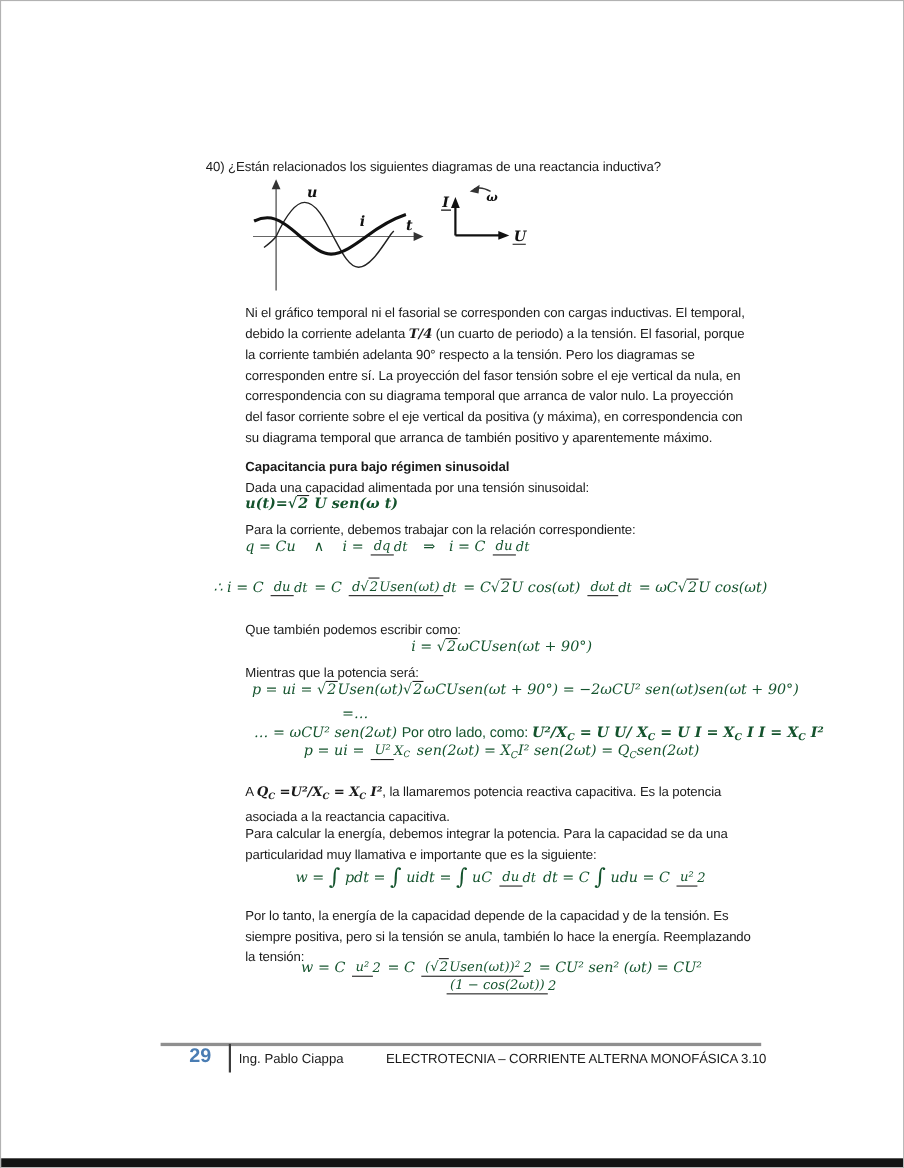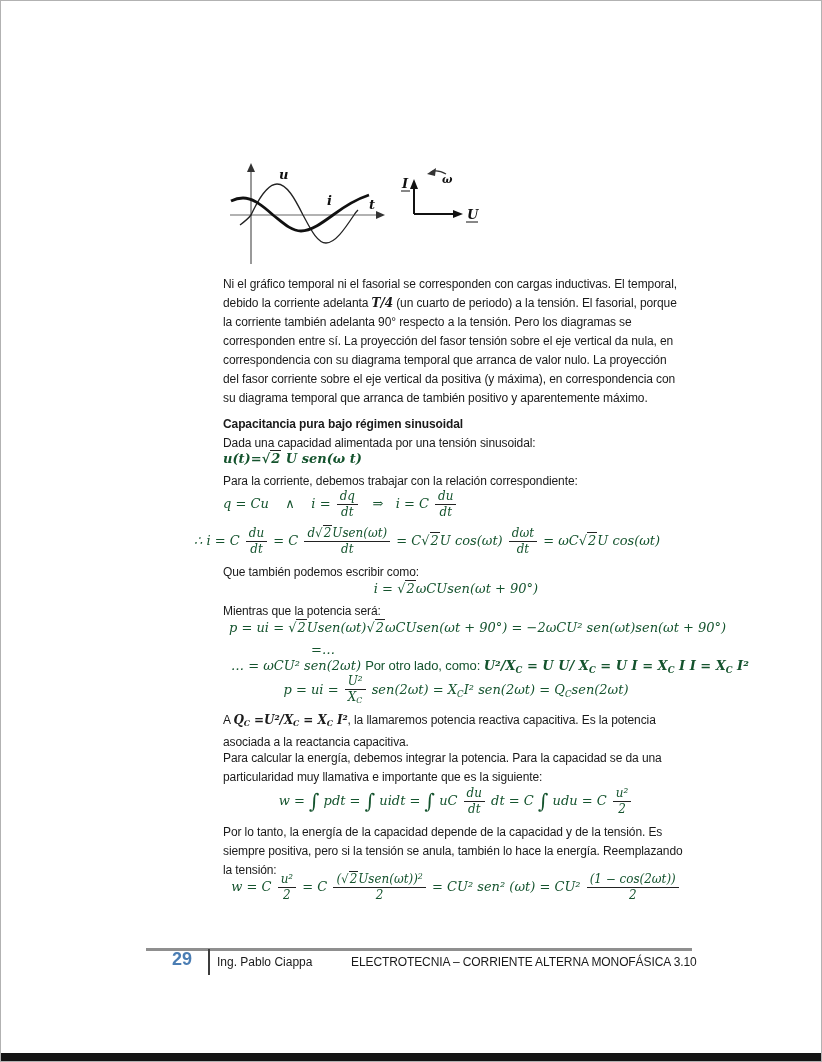--- a/index.html
+++ b/index.html
@@ -20,21 +20,21 @@
     font-family:"DejaVu Serif",serif;
     font-style:italic;
     font-size:13px;
     line-height:1.25;
     white-space:pre-wrap;
     color:#14532d;
   }
   .eq .rm, .rm{font-family:"Liberation Sans",sans-serif;font-style:normal;letter-spacing:-0.1px;}
   .mb{font-family:"DejaVu Serif",serif;font-style:italic;font-weight:bold;}
   .frac{
-    display:inline-flex;flex-direction:column;text-align:center;
+    display:inline-flex;flex-direction:row;text-align:center;
     vertical-align:middle;margin:0 2px;line-height:1.1;font-size:0.92em;
   }
   .fnum{border-bottom:1px solid #222;padding:0 3px 1px;}
   .fden{padding-top:1px;font-style:italic;}
   .sqrt{white-space:nowrap;}
   .rad{font-style:normal;}
   .vinc{border-top:1px solid #222;padding:0 1px;}
   .int{font-style:normal;font-size:1.55em;line-height:1;vertical-align:-0.12em;}
   .sub{font-size:0.66em;vertical-align:-0.3em;}
   .sup{font-size:0.66em;vertical-align:0.5em;}
@@ -47,20 +47,21 @@
   .footer-bar{left:207px;top:948px;width:2px;height:26px;background:#3c3c3c;}
   .footer-author{left:216px;top:954px;font-size:12px;}
   .footer-title{left:350px;top:954px;font-size:12px;letter-spacing:-0.1px;}
   .bottom-bar{left:0;top:1052px;width:820px;height:8px;background:#141414;}
 </style>
 </head>
 <body>
 
 <div class="page">
 
+  <div class="abs body-text" style="left:186px;top:141px;width:560px">40) ¿Están relacionados los siguientes diagramas de una reactancia inductiva?</div>
 
   <svg class="abs" style="left:224px;top:160px" width="170" height="112">
     <line x1="26" y1="103" x2="26" y2="8" stroke="#555" stroke-width="1.2"></line>
     <polygon points="22,11 26,2 30,11" fill="#333"></polygon>
     <line x1="5" y1="54" x2="153" y2="54" stroke="#666" stroke-width="1.1"></line>
     <polygon points="151,50 160,54 151,58" fill="#333"></polygon>
     <path d="M 15 64 C 19 61 23 58 26 54 C 33 39 42 23 52 23 C 62 23 70 38 78 54 C 85 67 92 82 101 82 C 110 82 119 69 129 54 C 130 52 132 50 133 49" stroke="#222" stroke-width="1.3" fill="none"></path>
     <path d="M 6 40 C 10 38 14 37 18 37 C 28 37 38 45 48 54 C 57 61 66 70 76 70 C 86 70 97 62 108 54 C 120 45 132 38 144 34" stroke="#111" stroke-width="2.8" fill="none"></path>
     <text x="54" y="18" class="figlbl">u</text>
     <text x="102" y="44" class="figlbl">i</text>

